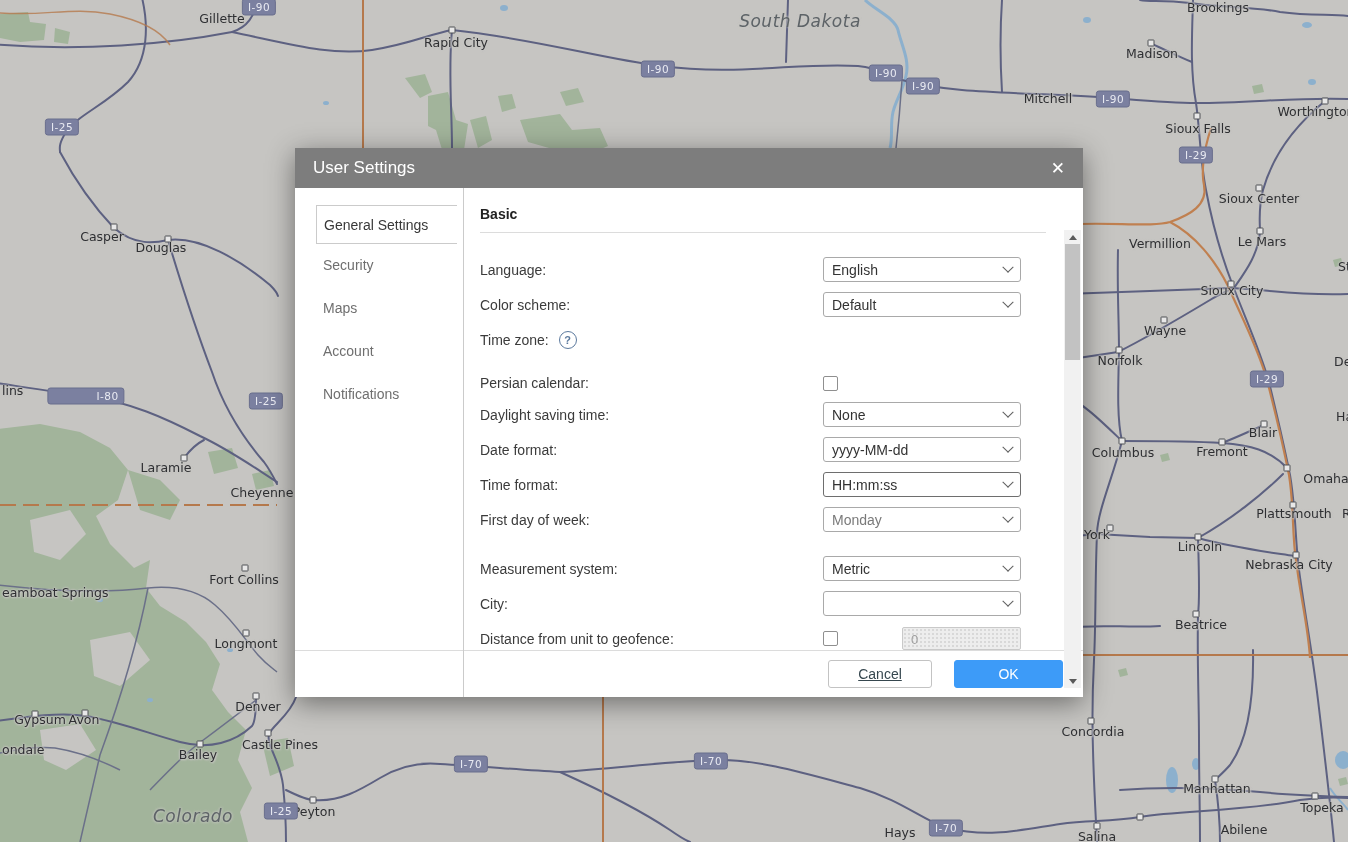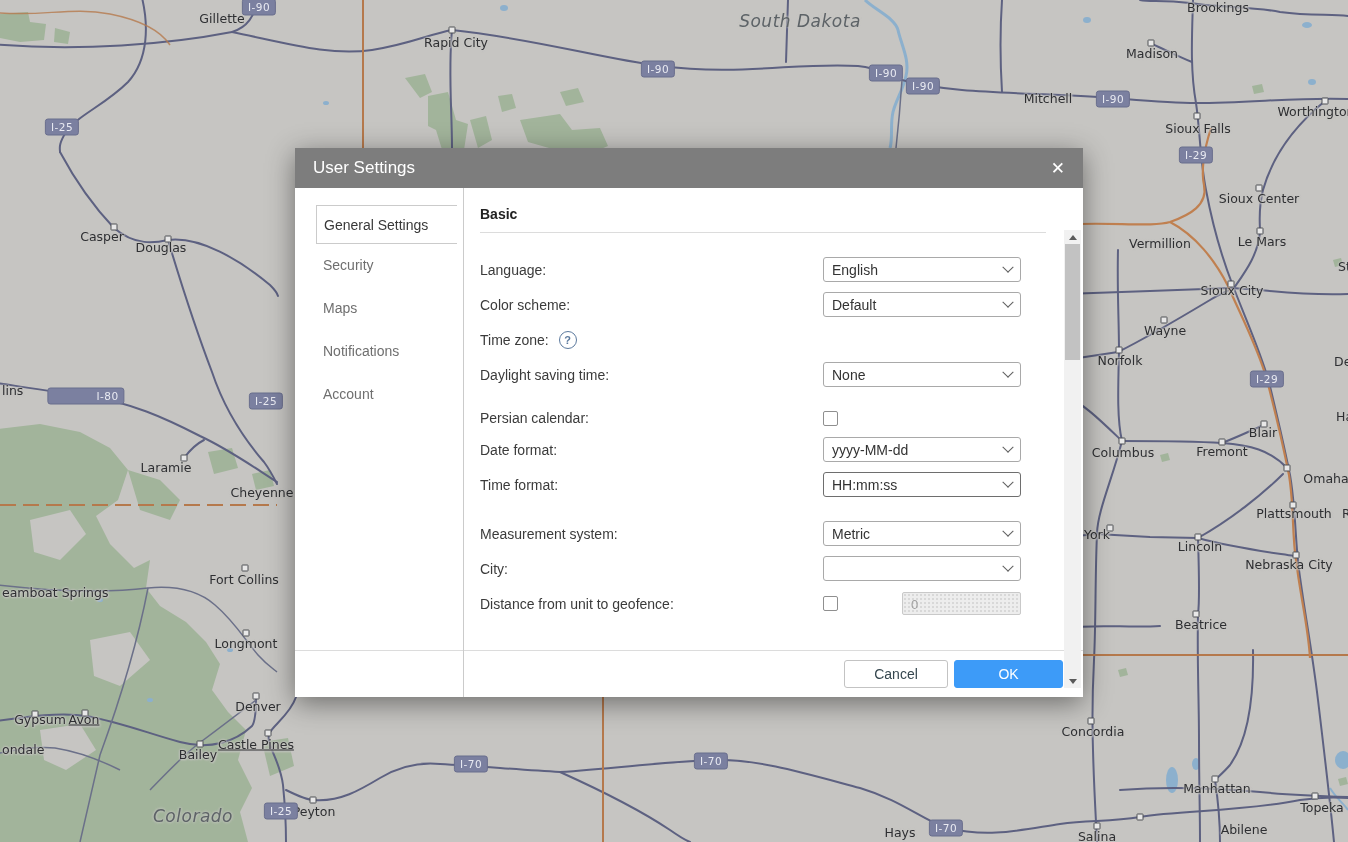--- a/index.html
+++ b/index.html
@@ -57,21 +57,21 @@
              background-size:4px 4px;color:#a0a0a0;font-size:13px;line-height:23px;padding-left:8px;box-sizing:border-box;}
   
   #sbar{position:absolute;right:2px;top:42px;width:17px;height:458px;background:#f1f1f1;}
   .sarrow{position:absolute;left:0;width:17px;height:14px;display:flex;align-items:center;justify-content:center;cursor:pointer;}
   .tri-up{width:0;height:0;border-left:4px solid transparent;border-right:4px solid transparent;border-bottom:5px solid #5a5a5a;}
   .tri-dn{width:0;height:0;border-left:4px solid transparent;border-right:4px solid transparent;border-top:5px solid #5a5a5a;}
   #sthumb{position:absolute;left:1px;top:14px;width:15px;height:116px;background:#c2c2c2;cursor:grab;}
   
   #dlg-footer{height:46px;border-top:1px solid #dcdcdc;display:flex;align-items:center;justify-content:flex-end;}
   .btn{height:28px;border-radius:3px;font-size:14px;display:flex;align-items:center;justify-content:center;cursor:pointer;box-sizing:border-box;}
-  #btn-cancel{width:104px;background:#fff;border:1px solid #c3c3c3;color:#36474f;margin-right:6px;}
+  #btn-cancel{width:104px;background:#fff;border:1px solid #c3c3c3;color:#36474f;margin-right:22px;text-decoration:underline;}
   #btn-ok{width:109px;background:#3d9bf8;border:1px solid #3d9bf8;color:#fff;margin-right:20px;}
   .help{width:16px;height:16px;border:1.5px solid #5c7a9e;border-radius:50%;color:#5c7a9e;
         font:bold 11px/16px "Liberation Sans",sans-serif;text-align:center;margin-left:10px;display:inline-block;cursor:pointer;}
 </style>
 </head>
 <body>
 
 <div id="map">
   <svg width="1348" height="842" viewBox="0 0 1348 842">
     <rect x="0" y="0" width="1348" height="842" fill="#c6c5c2"></rect>
@@ -247,23 +247,23 @@
       <div class="mlabel left" style="left: 1342px; top: 513px;">R</div>
       <div class="mlabel" style="left: 1097px; top: 534px;">York</div>
       <div class="mlabel" style="left: 1200px; top: 546px;">Lincoln</div>
       <div class="mlabel" style="left: 1289px; top: 564px;">Nebraska City</div>
       <div class="mlabel left" style="left: 2px; top: 592px;">eamboat Springs</div>
       <div class="mlabel" style="left: 244px; top: 579px; text-align: right;">Fort Collins</div>
       <div class="mlabel" style="left: 1201px; top: 624px;">Beatrice</div>
       <div class="mlabel" style="left: 246px; top: 643px;">Longmont</div>
       <div class="mlabel" style="left: 258px; top: 706px;">Denver</div>
       <div class="mlabel" style="left: 40px; top: 719px;">Gypsum</div>
-      <div class="mlabel" style="left: 84px; top: 719px; text-decoration: underline;">Avon</div>
+      <div class="mlabel" style="left: 84px; top: 719px;">Avon</div>
       <div class="mlabel" style="left: 1093px; top: 731px;">Concordia</div>
-      <div class="mlabel" style="left: 256px; top: 744px; text-decoration: underline;">Castle Pines</div>
+      <div class="mlabel" style="left: 280px; top: 744px;">Castle Pines</div>
       <div class="mlabel left" style="left: 2px; top: 749px;">ondale</div>
       <div class="mlabel" style="left: 198px; top: 754px;">Bailey</div>
       <div class="mlabel" style="left: 1217px; top: 788px;">Manhattan</div>
       <div class="mlabel" style="left: 1322px; top: 807px;">Topeka</div>
       <div class="mlabel" style="left: 314px; top: 811px;">Peyton</div>
       <div class="mlabel" style="left: 900px; top: 832px;">Hays</div>
       <div class="mlabel" style="left: 1097px; top: 836px;">Salina</div>
       <div class="mlabel" style="left: 1244px; top: 829px;">Abilene</div>
       <div class="mstate" style="left: 800px; top: 21px;">South Dakota</div>
       <div class="mstate" style="left: 193px; top: 816px;">Colorado</div>
@@ -288,22 +288,22 @@
   <div id="dlg-header">
     <span id="dlg-title">User Settings</span>
     <span id="dlg-close">✕</span>
   </div>
 
   <div id="dlg-body">
     <div id="dlg-side">
       <div class="tab active">General Settings</div>
       <div class="tab">Security</div>
       <div class="tab">Maps</div>
+      <div class="tab">Account</div>
       <div class="tab">Notifications</div>
-      <div class="tab">Account</div>
     </div>
 
     <div id="dlg-content">
       <div id="section-title">Basic</div>
 
       <div class="row" style="margin-top:19px">
         <span class="lbl">Language:</span>
         <div class="sel ctl">
           <span class="val">English</span>
             <span class="chev"></span>
@@ -314,53 +314,60 @@
         <span class="lbl">Color scheme:</span>
         <div class="sel ctl">
           <span class="val">Default</span>
             <span class="chev"></span>
         </div>
       </div>
 
       <div class="row">
         <span class="lbl">Time zone:</span>
         <span class="help">?</span>
-      </div>
-
-      <div class="row">
-        <span class="lbl">Daylight saving time:</span>
-        <div class="sel ctl">
-          <span class="val">None</span>
-            <span class="chev"></span>
-        </div>
       </div>
 
       <div class="row gap12">
         <span class="lbl">Persian calendar:</span>
         <div class="ctl-pair">
             <div class="cbx"></div>
           </div>
       </div>
 
       <div class="row">
+        <span class="lbl">Daylight saving time:</span>
+        <div class="sel ctl">
+          <span class="val">None</span>
+            <span class="chev"></span>
+        </div>
+      </div>
+
+      <div class="row">
         <span class="lbl">Date format:</span>
         <div class="sel ctl">
           <span class="val">yyyy-MM-dd</span>
             <span class="chev"></span>
         </div>
       </div>
 
       <div class="row">
         <span class="lbl">Time format:</span>
         <div class="sel ctl focused">
           <span class="val">HH:mm:ss</span>
             <span class="chev"></span>
         </div>
       </div>
 
+      <div class="row">
+        <span class="lbl">First day of week:</span>
+        <div class="sel ctl">
+          <span class="val muted">Monday</span>
+            <span class="chev"></span>
+        </div>
+      </div>
 
       <div class="row gap14">
         <span class="lbl">Measurement system:</span>
         <div class="sel ctl">
           <span class="val">Metric</span>
             <span class="chev"></span>
         </div>
       </div>
 
       <div class="row">

